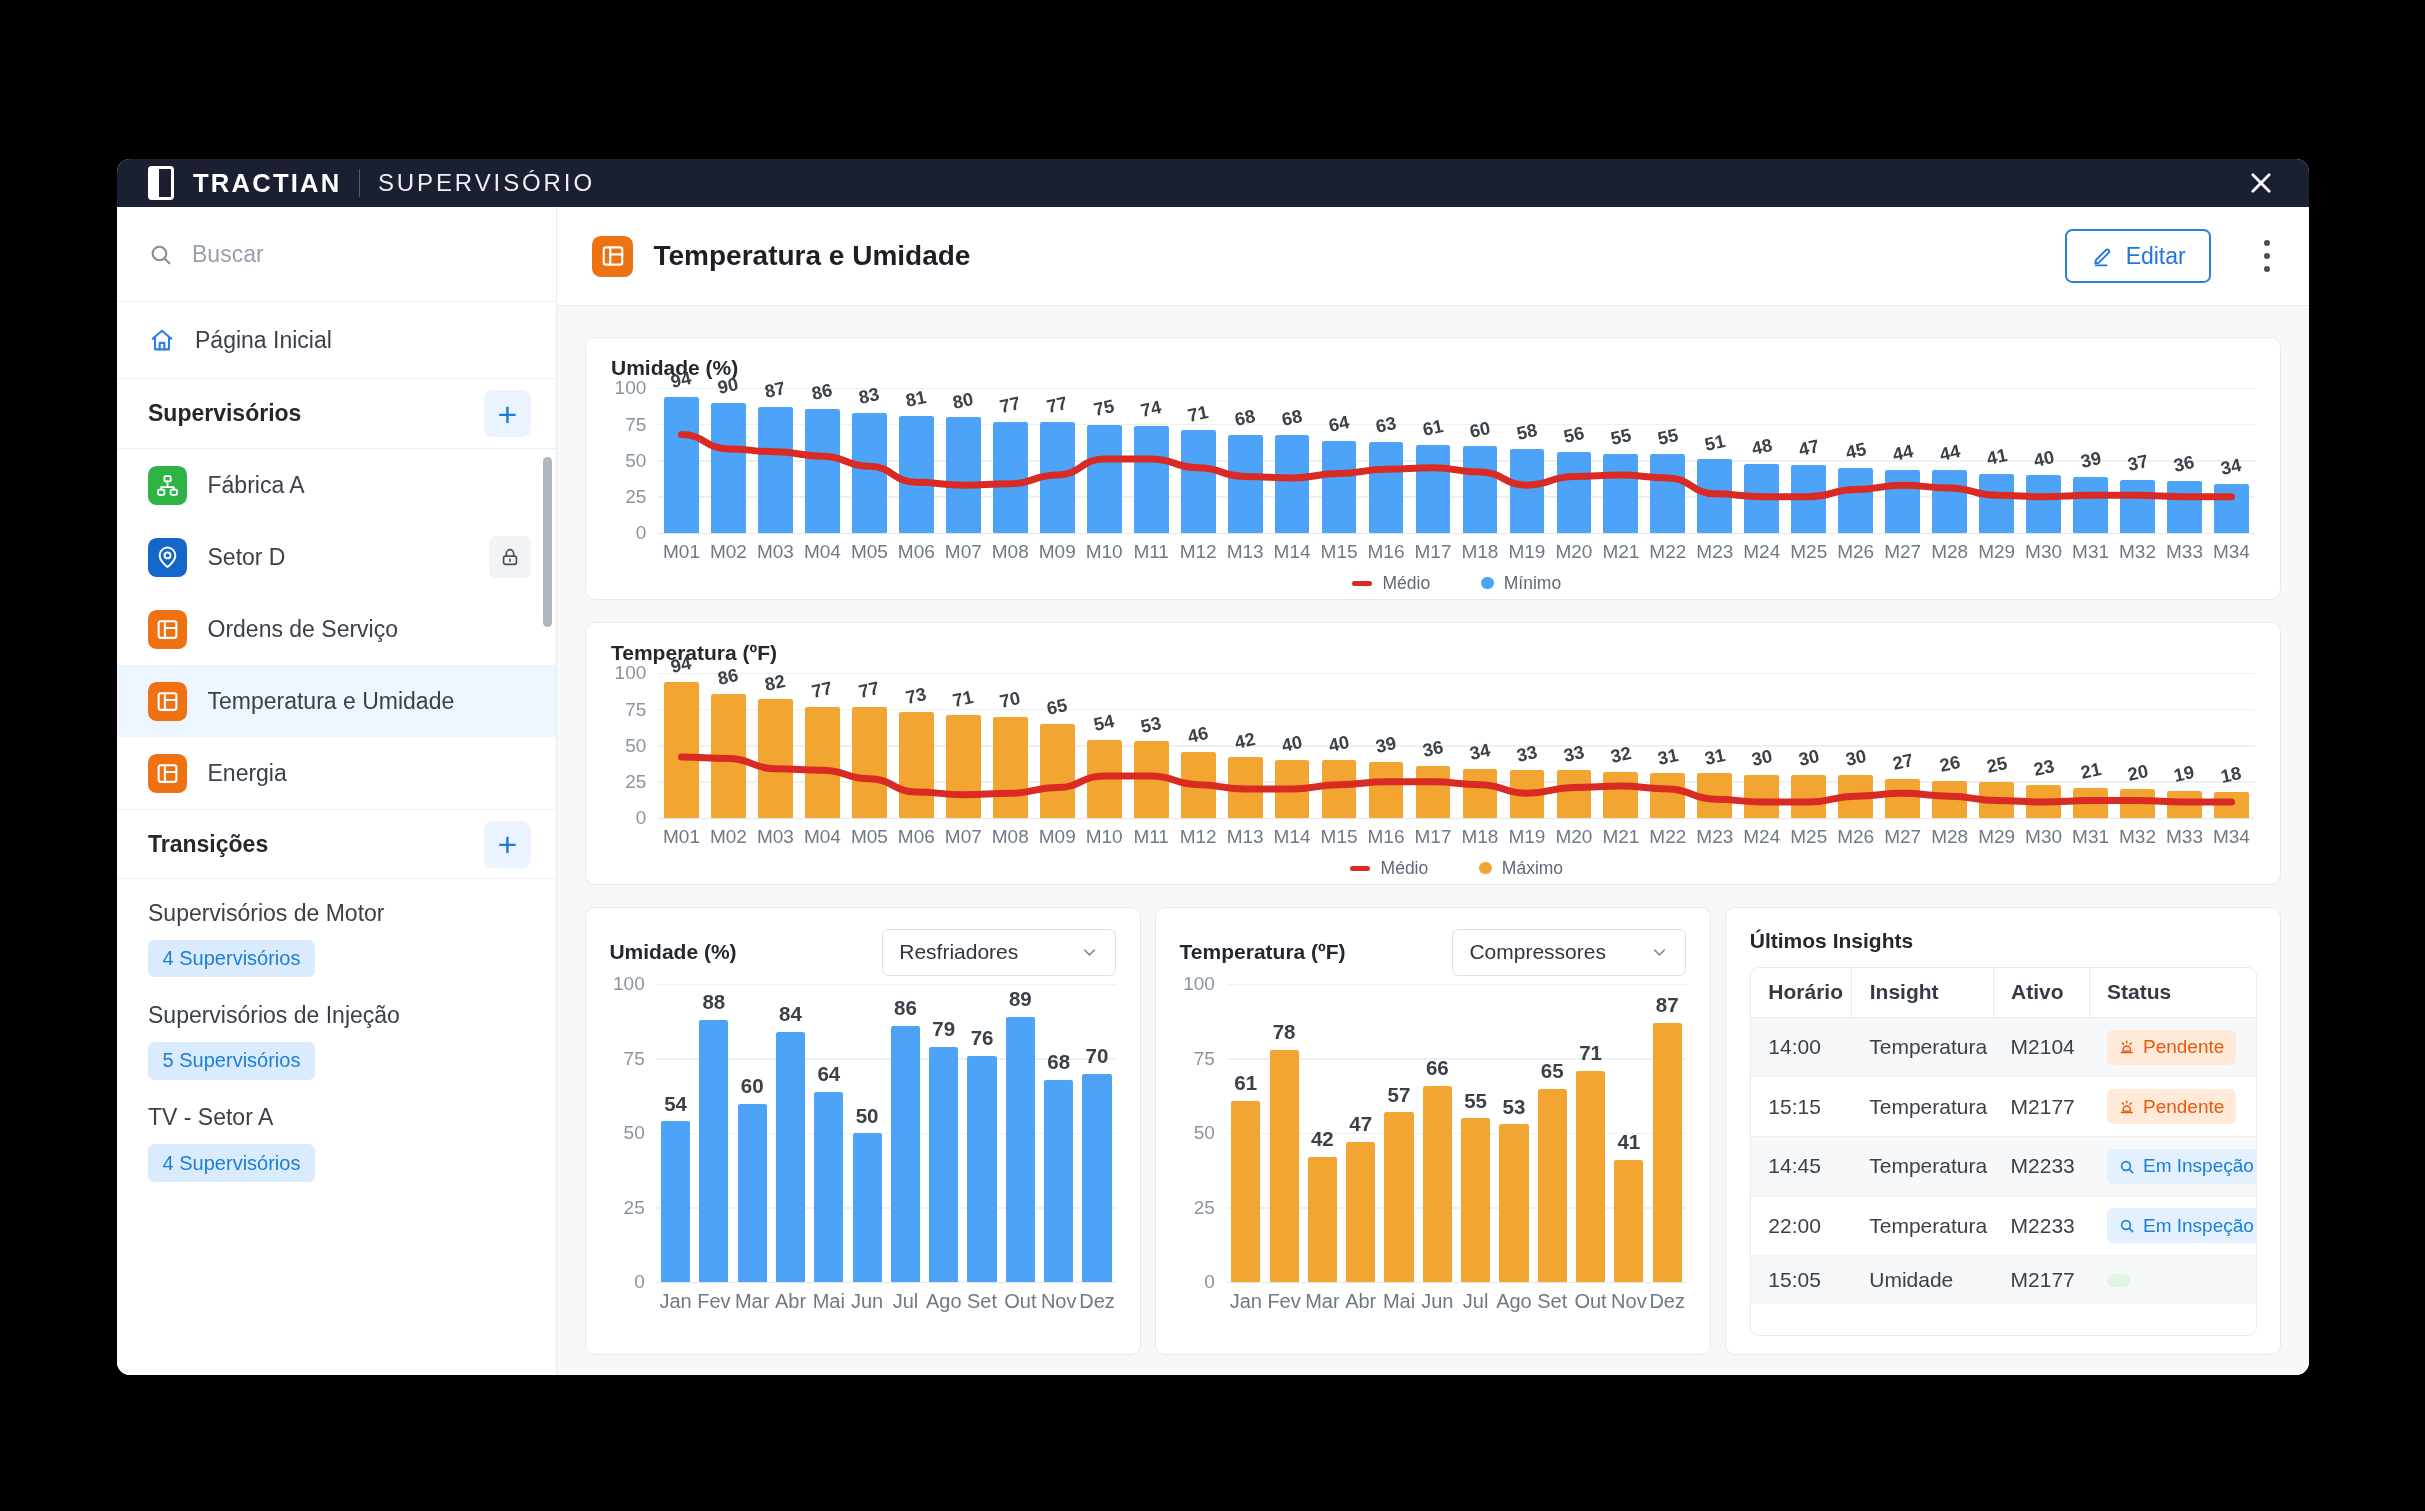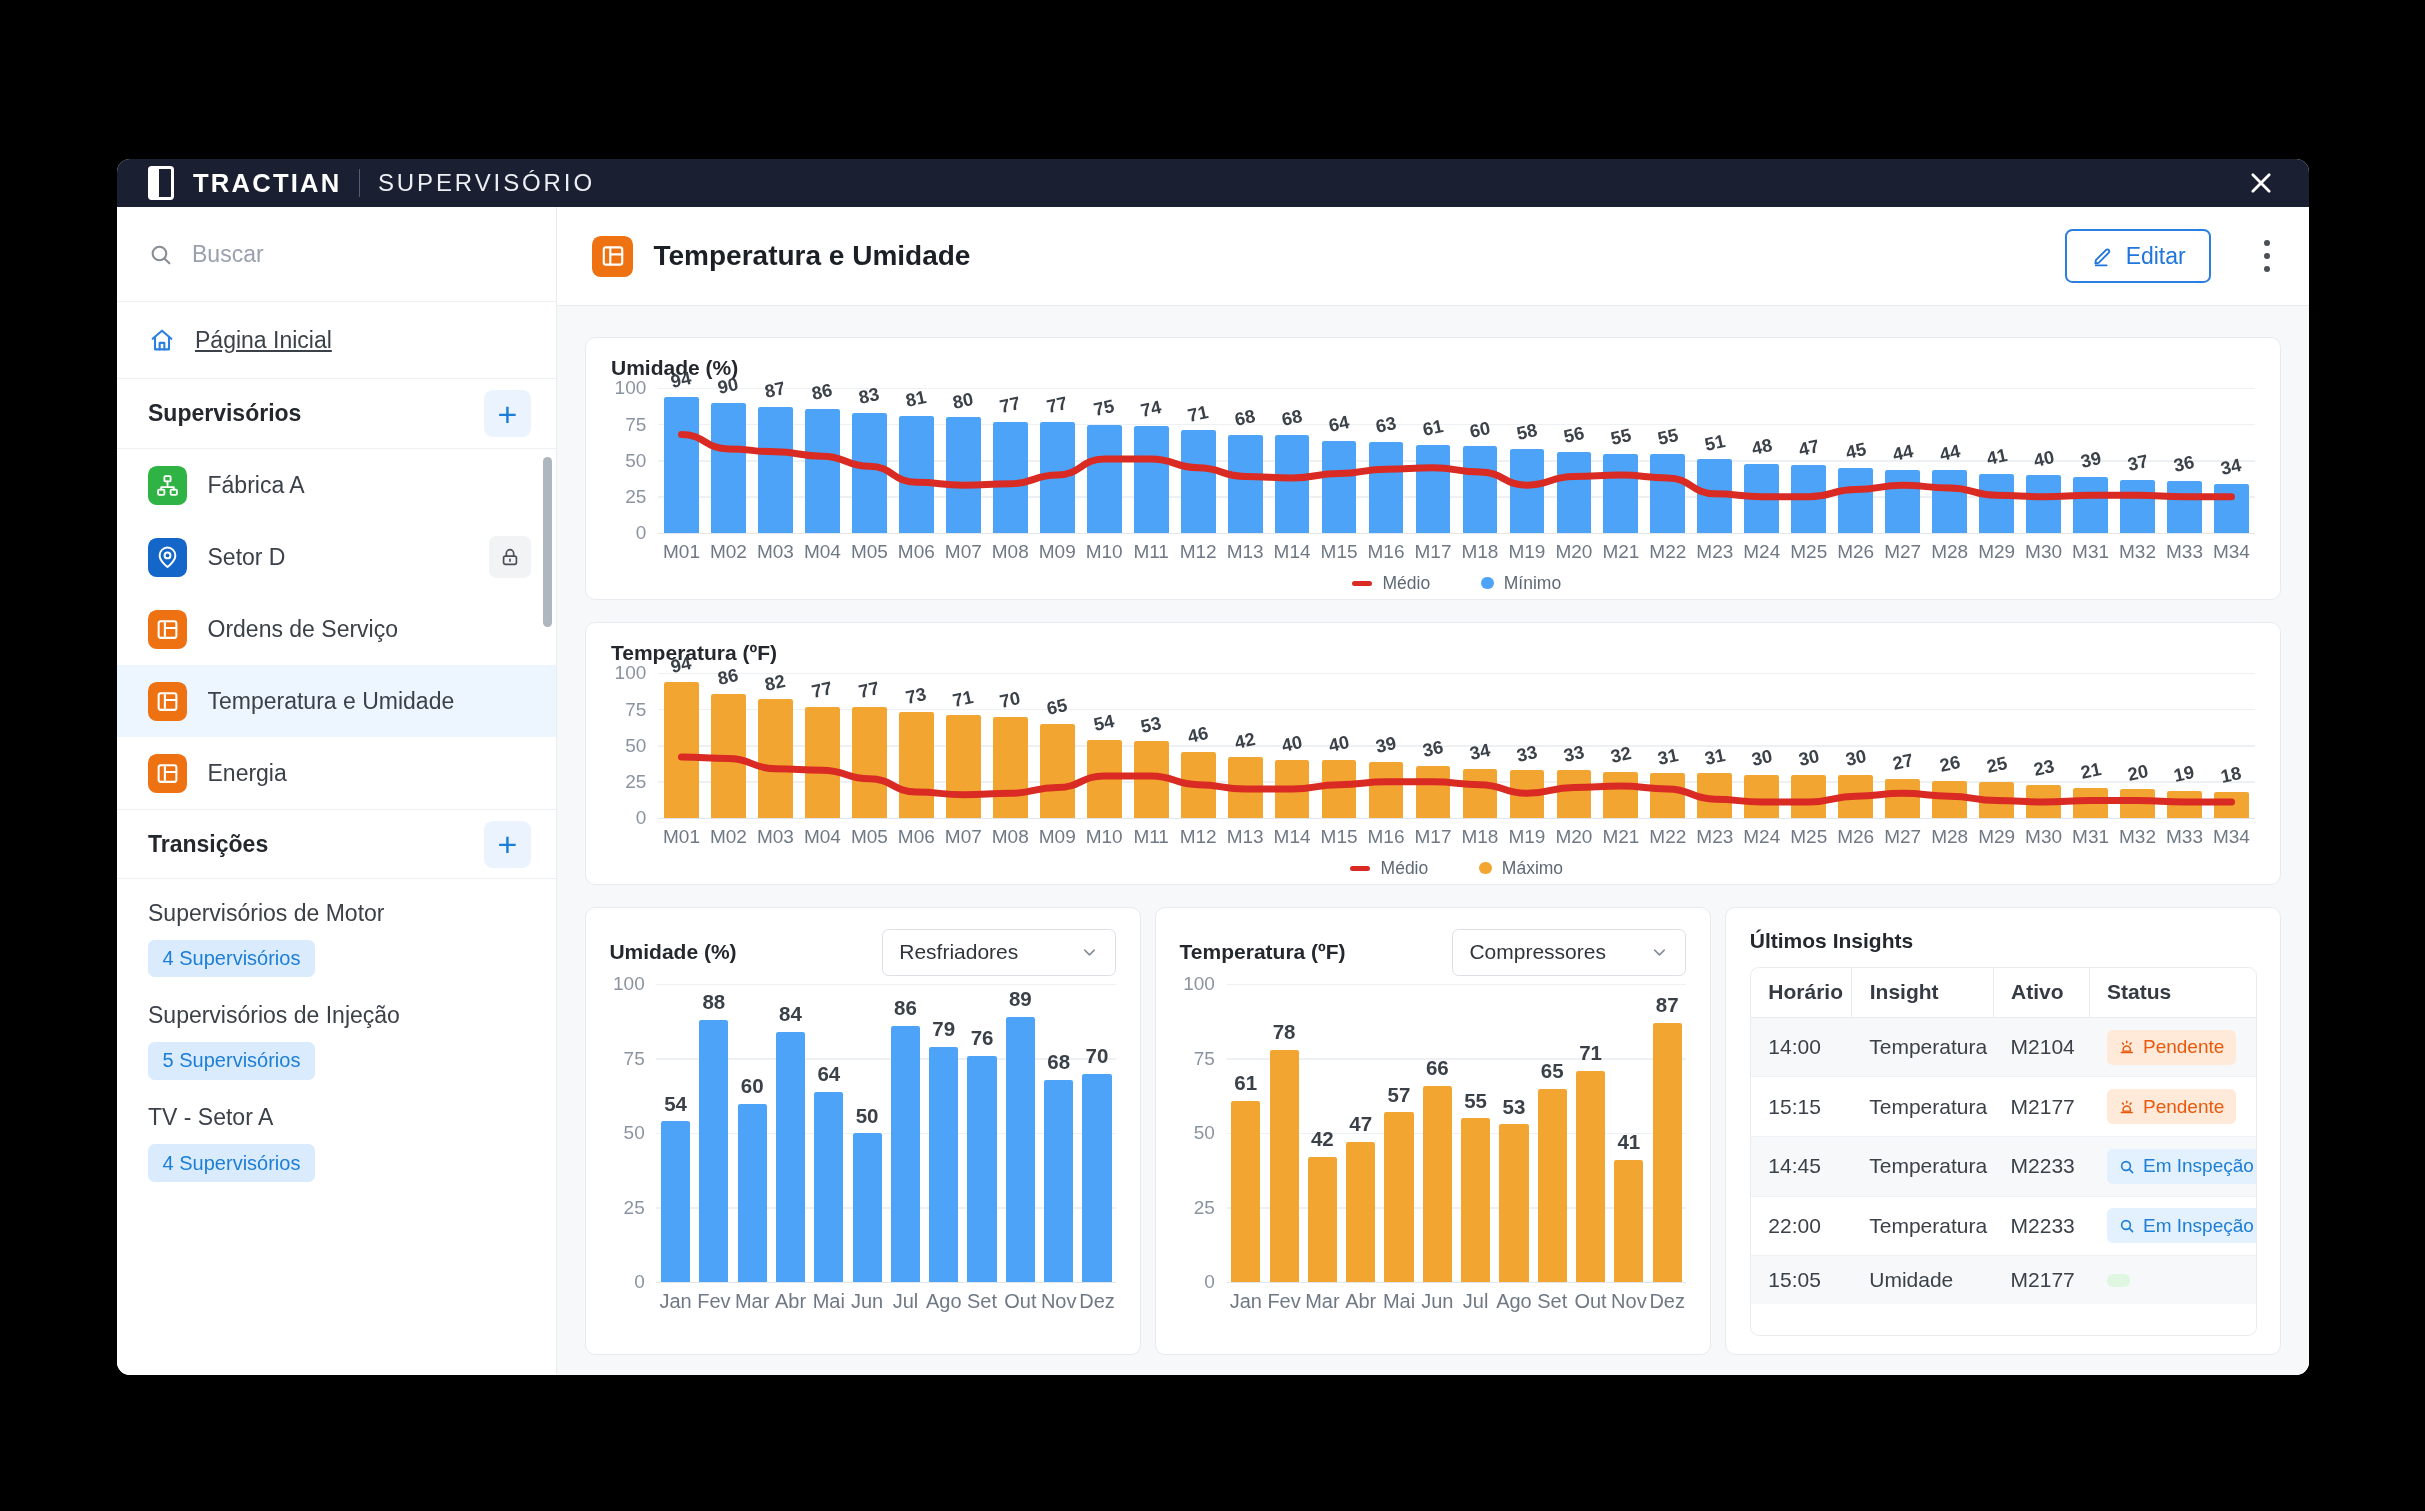--- a/index.html
+++ b/index.html
@@ -14,21 +14,21 @@
   .nav-sep { width:1.5px; height:28px; background:#565D72; margin:0 17.5px; }
   .product { font-size:24px; font-weight:300; letter-spacing:2.9px; color:#EDEFF4; }
   .close-btn { margin-left:auto; width:35px; height:35px; display:flex; align-items:center; justify-content:center; color:#fff; cursor:pointer; background:none; border:none; }
 
   .body { flex:1; display:flex; min-height:0; }
 
   
   .sidebar { width:440px; flex:0 0 auto; background:#fff; border-right:1.5px solid #E9ECEF; position:relative; display:flex; flex-direction:column; }
   .search-row { height:95px; display:flex; align-items:center; gap:19px; padding:0 31px; border-bottom:1.5px solid #EDF0F2; color:#98A1AD; }
   .search-row .ph { font-size:23px; }
-  .side-nav-row { height:77px; display:flex; align-items:center; gap:19px; padding:0 31px; border-bottom:1.5px solid #EDF0F2; font-size:23px; color:#3A4149;text-decoration:underline; }
+  .side-nav-row { height:77px; display:flex; align-items:center; gap:19px; padding:0 31px; border-bottom:1.5px solid #EDF0F2; font-size:23px; color:#3A4149; }
   .section-head { height:70px; display:flex; align-items:center; justify-content:space-between; padding:0 25px 0 31px;
                   border-bottom:1.5px solid #EDF0F2; font-size:23px; font-weight:700; color:#23282E; flex:0 0 auto; }
   .section-head.bordered-top { border-top:1.5px solid #EDF0F2; }
   .plus-btn { width:47px; height:47px; border:none; border-radius:8.8px; background:#EBF4FE; color:#1C7ED6; font-size:34px; font-weight:300; line-height:0; display:flex; align-items:center; justify-content:center; cursor:pointer; }
   .side-item { height:72px; display:flex; align-items:center; gap:20.5px; padding:0 25px 0 31px; font-size:23px; color:#3A4149; cursor:pointer; }
   .side-item.selected { background:#EDF5FE; }
   .item-icon { width:39px; height:39px; border-radius:8.8px; color:#fff; display:flex; align-items:center; justify-content:center; flex:0 0 auto; }
   .item-icon svg { width:25px; height:25px; }
   .lock-chip { margin-left:auto; width:42px; height:42px; border-radius:7.3px; background:#F1F3F5; color:#495057; display:flex; align-items:center; justify-content:center; }
   .lock-chip svg { width:22px; height:22px; }

